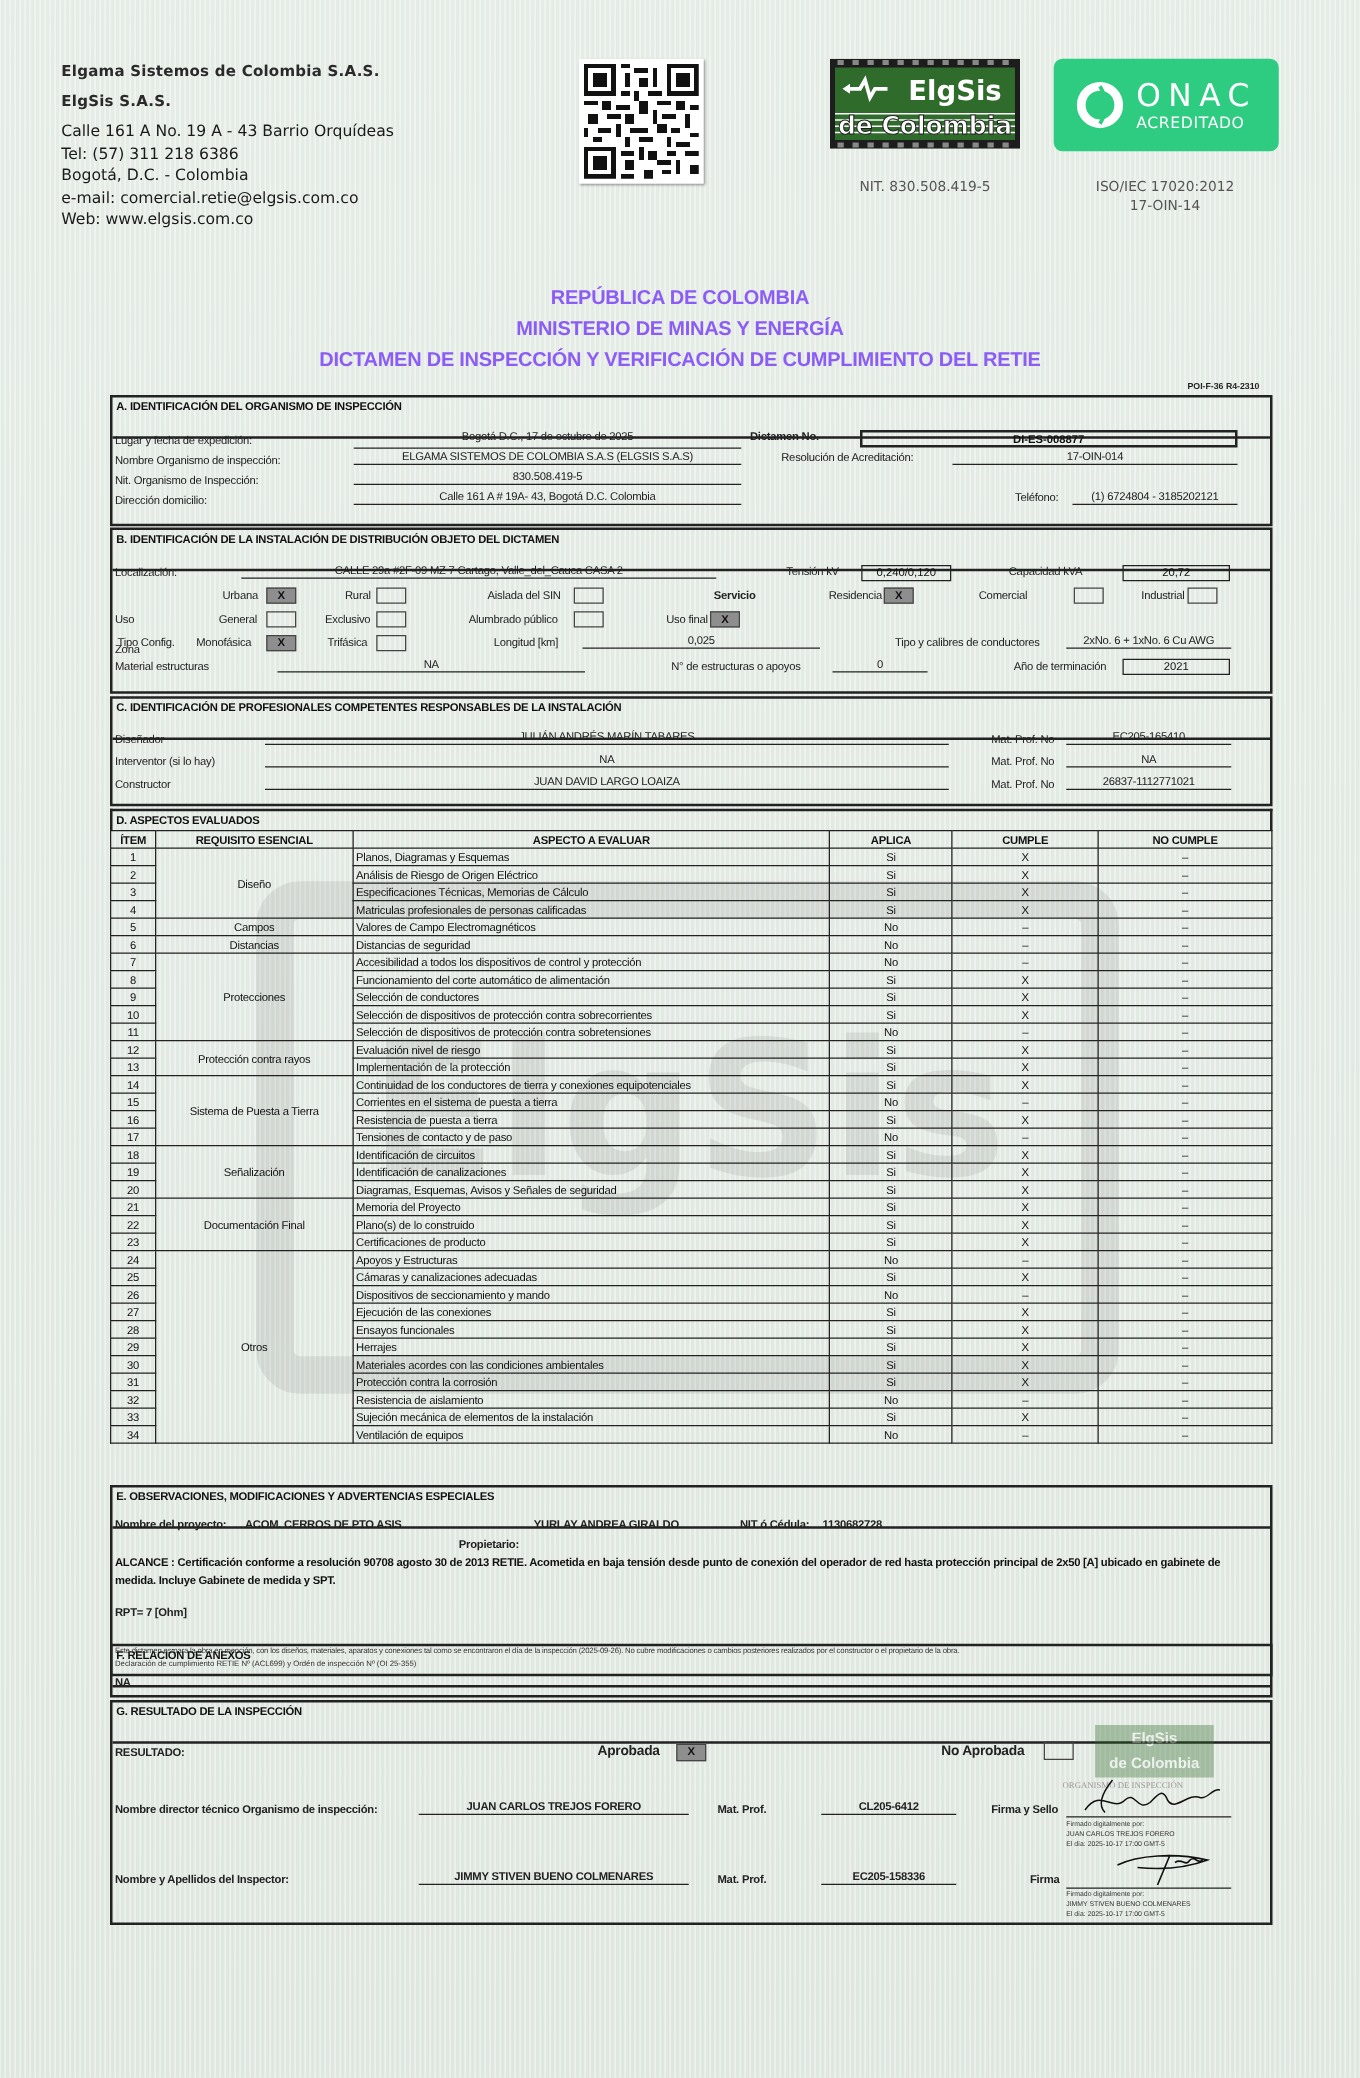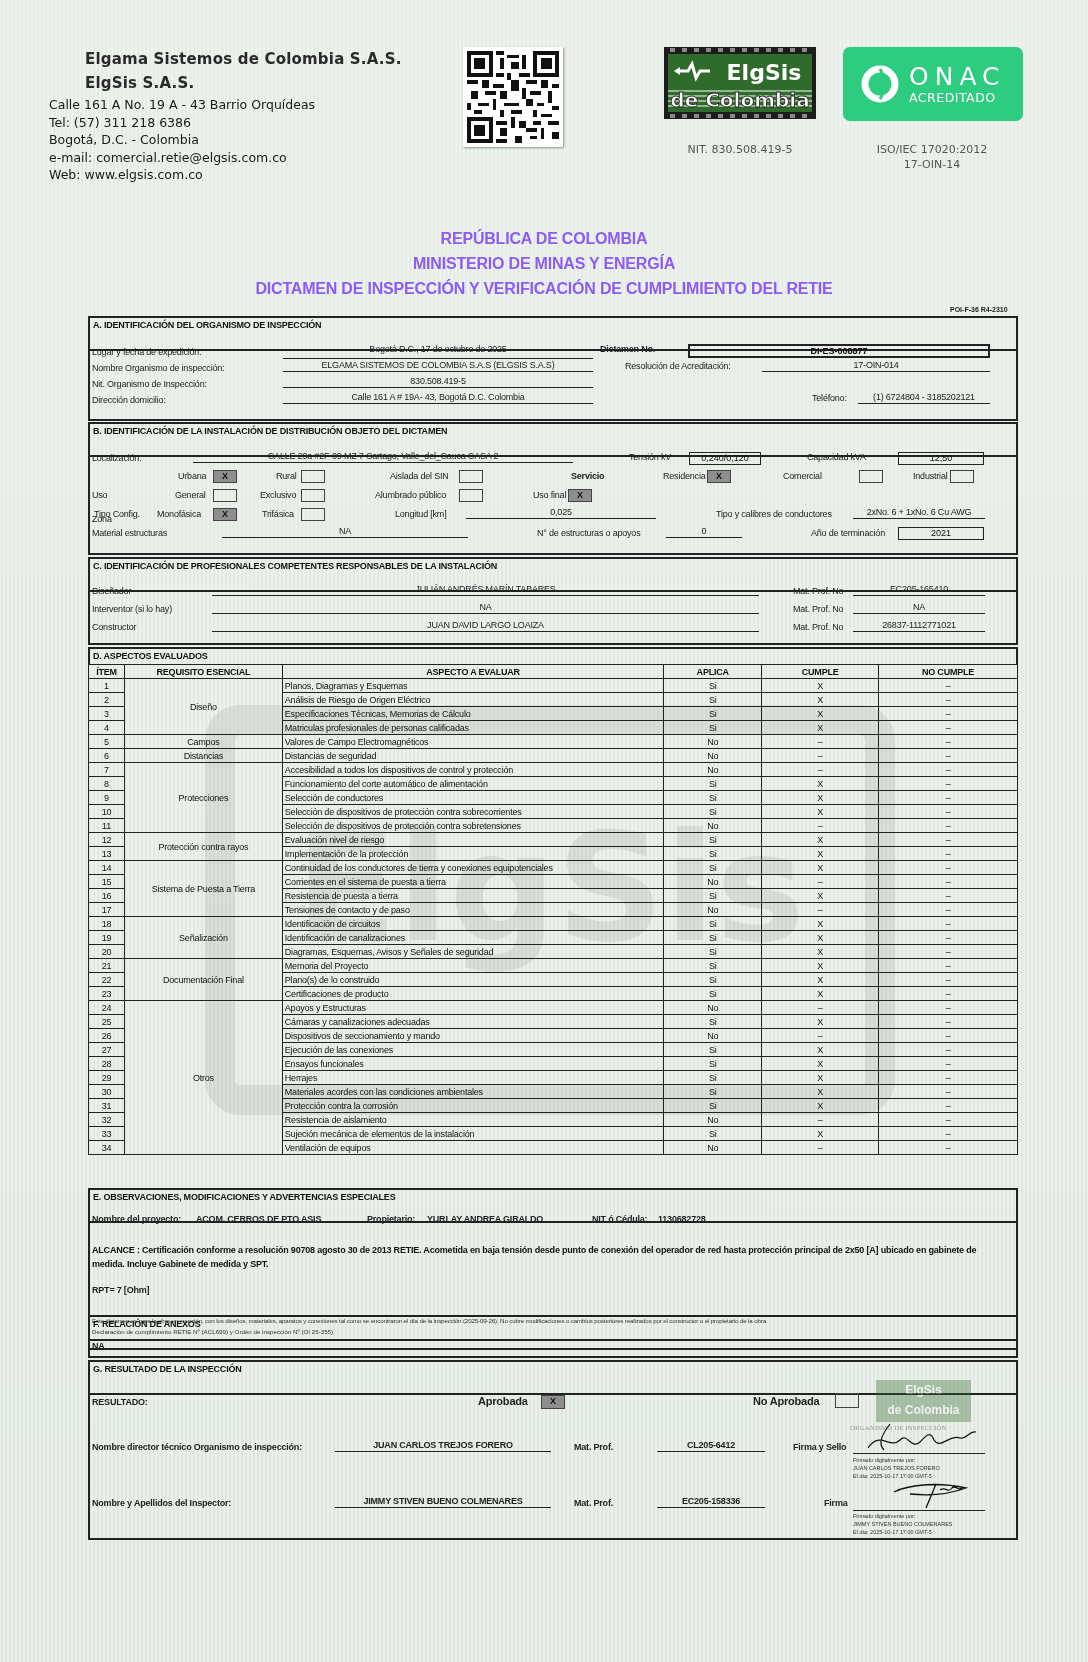--- a/index.html
+++ b/index.html
@@ -10,21 +10,21 @@
     color: #111;
     background: #e6ece6;
     background-image:
       repeating-linear-gradient(90deg, rgba(255,255,255,0.35) 0 1px, rgba(0,0,0,0.015) 1px 3px, rgba(255,255,255,0.2) 3px 4px),
       linear-gradient(180deg, #e9efe9 0%, #e3eae3 100%);
     overflow: hidden;
   }
   .abs { position: absolute; }
 
   
-  .company-name { font-family: "DejaVu Sans", sans-serif; font-weight: bold; font-size: 15px; color: #2a2a2a; letter-spacing: 0.2px; margin-left: 36px; }
+  .company-name { font-family: "DejaVu Sans", sans-serif; font-weight: bold; font-size: 12px; color: #2a2a2a; letter-spacing: 0.2px; }
   .company-line { font-family: "DejaVu Sans", sans-serif; font-size: 12.5px; color: #1a1a1a; line-height: 17.5px; }
   .qr { width: 100px; height: 100px; background: #fff; padding: 4px; box-shadow: 1px 1px 2px rgba(0,0,0,0.4); }
   .qr svg { width: 100%; height: 100%; display: block; }
   .logo-elgsis { width: 160px; height: 72px; }
   .logo-onac { width: 180px; height: 74px; background: #2ecc80; border-radius: 7px; color: #fff; display: flex; align-items: center; padding-left: 18px; }
   .onac-text-big { font-family: "DejaVu Sans", sans-serif; font-size: 25px; letter-spacing: 6px; line-height: 26px; }
   .onac-text-small { font-family: "DejaVu Sans", sans-serif; font-size: 12.5px; letter-spacing: 0.5px; }
   .small-gray { font-family: "DejaVu Sans", sans-serif; font-size: 11px; color: #555; text-align: center; line-height: 14px; }
 
   .title-line { position: absolute; left: 0; width: 1088px; text-align: center; font-weight: bold; font-size: 16px; color: #8b5cf6; letter-spacing: -0.2px; }
@@ -216,21 +216,21 @@
 </div>
 
 <div class="section" style="top:422px; height:133px;">
   <div class="sec-head">B. IDENTIFICACIÓN DE LA INSTALACIÓN DE DISTRIBUCIÓN OBJETO DEL DICTAMEN</div>
 
   <div class="lbl" style="left:2px; top:29px;">Localización:</div>
   <div class="val" style="left:103px; top:27px; width:380px;">CALLE 29a #2F-09 MZ 7 Cartago, Valle_del_Cauca CASA 2</div>
   <div class="lbl" style="left:539px; top:28px;">Tensión kV</div>
   <div class="box" style="left:599px; top:28px; width:72px; height:13px;">0,240/0,120</div>
   <div class="lbl" style="left:717px; top:28px;">Capacidad kVA</div>
-  <div class="box" style="left:808px; top:28px; width:86px; height:13px;">12,50</div>
+  <div class="box" style="left:808px; top:28px; width:86px; height:13px;">20,72</div>
 
   <div class="lbl" style="left:2px; top:47px;margin-top:43px;">Zona</div>
   <div class="lbl" style="left:88px; top:47px;">Urbana</div>
   <div class="chk on" style="left:123px; top:46px;">X</div>
   <div class="lbl" style="left:186px; top:47px;">Rural</div>
   <div class="chk" style="left:211px; top:46px;"></div>
   <div class="lbl" style="left:300px; top:47px;">Aislada del SIN</div>
   <div class="chk" style="left:369px; top:46px;"></div>
   <div class="lbl bold" style="left:481px; top:47px;">Servicio</div>
   <div class="lbl" style="left:573px; top:47px;">Residencia</div>
@@ -556,21 +556,21 @@
         <td class="c">–</td>
         <td class="c">–</td>
       </tr>
     </tbody>
 </table>
 
 <div class="section" style="top:1160px; height:153px;margin-top:28px;">
   <div class="sec-head">E. OBSERVACIONES, MODIFICACIONES Y ADVERTENCIAS ESPECIALES</div>
   <div class="lbl bold" style="left:2px; top:24px;">Nombre del proyecto:</div>
   <div class="lbl bold" style="left:106px; top:24px;">ACOM. CERROS DE PTO ASIS</div>
-  <div class="lbl bold" style="left:277px; top:24px;">Propietario:</div>
+  <div class="lbl bold" style="left:277px; top:40px;">Propietario:</div>
   <div class="lbl bold" style="left:337px; top:24px;">YURLAY ANDREA GIRALDO</div>
   <div class="lbl bold" style="left:502px; top:24px;">NIT ó Cédula:</div>
   <div class="lbl bold" style="left:568px; top:24px;">1130682728</div>
   <div class="abs bold" style="left:2px; top:53px; width:900px; font-size:9px; line-height:14px; letter-spacing:-0.2px;">ALCANCE : Certificación conforme a resolución 90708 agosto 30 de 2013 RETIE. Acometida en baja tensión desde punto de conexión del operador de red hasta protección principal de 2x50 [A] ubicado en gabinete de medida. Incluye Gabinete de medida y SPT.</div>
   <div class="lbl bold" style="left:2px; top:95px;">RPT= 7 [Ohm]</div>
   <div class="abs" style="left:2px; top:127px; width:925px; font-size:6.2px; color:#333; white-space:nowrap; letter-spacing:-0.15px;">Este dictamen es para la obra en mención, con los diseños, materiales, aparatos y conexiones tal como se encontraron el día de la inspección (2025-09-26). No cubre modificaciones o cambios posteriores realizados por el constructor o el propietario de la obra.</div>
   <div class="abs" style="left:2px; top:138px; font-size:6.2px; color:#333;">Declaración de cumplimiento RETIE  Nº (ACL699) y Ordén de inspección Nº  (OI 25-355)</div>
 </div>
 
 <div class="section" style="top:1315px; height:43px;">

